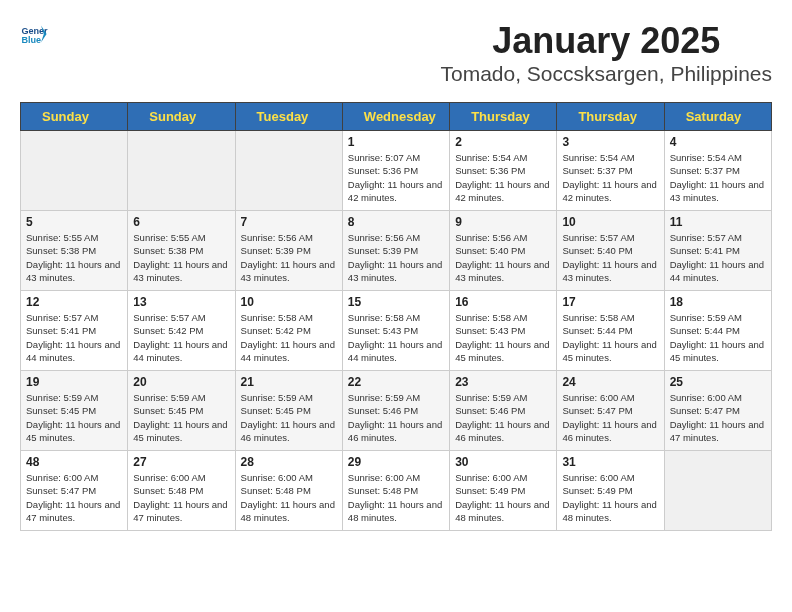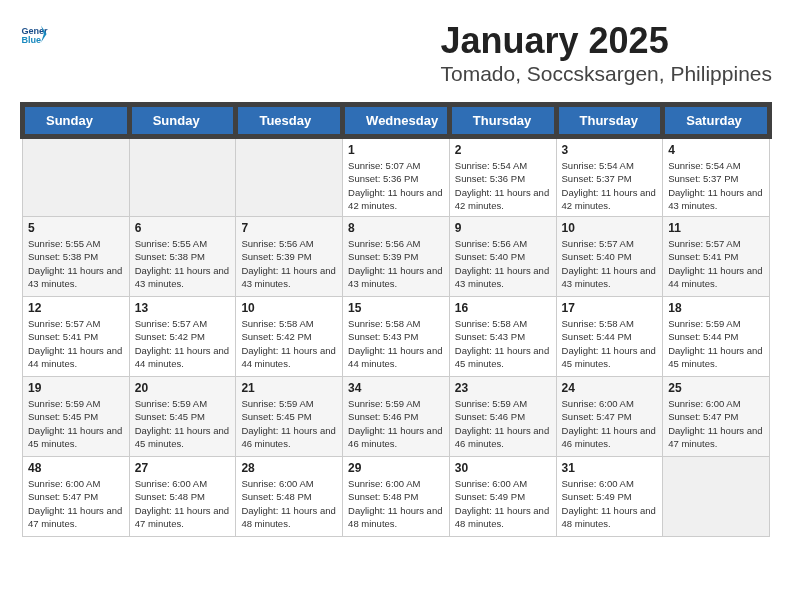--- a/index.html
+++ b/index.html
@@ -19,44 +19,44 @@
     .logo {
       display: flex;
       align-items: center;
       gap: 4px;
     }
     .logo-icon {
       width: 28px;
       height: 28px;
     }
     .title-block {
-      text-align: left;
+      text-align: center;
     }
     .month-title {
       font-size: 36px;
       font-weight: bold;
       color: #222;
     }
     .location {
       font-size: 21px;
       color: #444;
     }
     .calendar {
       width: 100%;
       border-collapse: collapse;
       table-layout: fixed;
     }
     .calendar th {
       background: #2f6eb5;
-      color: #ffffff;
+      color: #fde047;
       font-size: 13px;
       font-weight: bold;
       padding: 6px 21px;
       text-align: left;
-      border: 5px solid #404040;
+      border: 1px solid #404040;
     }
     .calendar td {
       border: 1px solid #ccc;
       vertical-align: top;
       padding: 4px 5px;
       font-size: 10px;
       color: #333;
       height: 80px;
       background: #fff;
     }
@@ -239,21 +239,21 @@
 Sunset: 5:45 PM
 Daylight: 11 hours and 45 minutes.</div>
         </td>
         <td>
           <span class="day-num">21</span>
           <div class="cell-info" style="white-space: pre-line;">Sunrise: 5:59 AM
 Sunset: 5:45 PM
 Daylight: 11 hours and 46 minutes.</div>
         </td>
         <td>
-          <span class="day-num">34</span>
+          <span class="day-num">22</span>
           <div class="cell-info" style="white-space: pre-line;">Sunrise: 5:59 AM
 Sunset: 5:46 PM
 Daylight: 11 hours and 46 minutes.</div>
         </td>
         <td>
           <span class="day-num">23</span>
           <div class="cell-info" style="white-space: pre-line;">Sunrise: 5:59 AM
 Sunset: 5:46 PM
 Daylight: 11 hours and 46 minutes.</div>
         </td>

